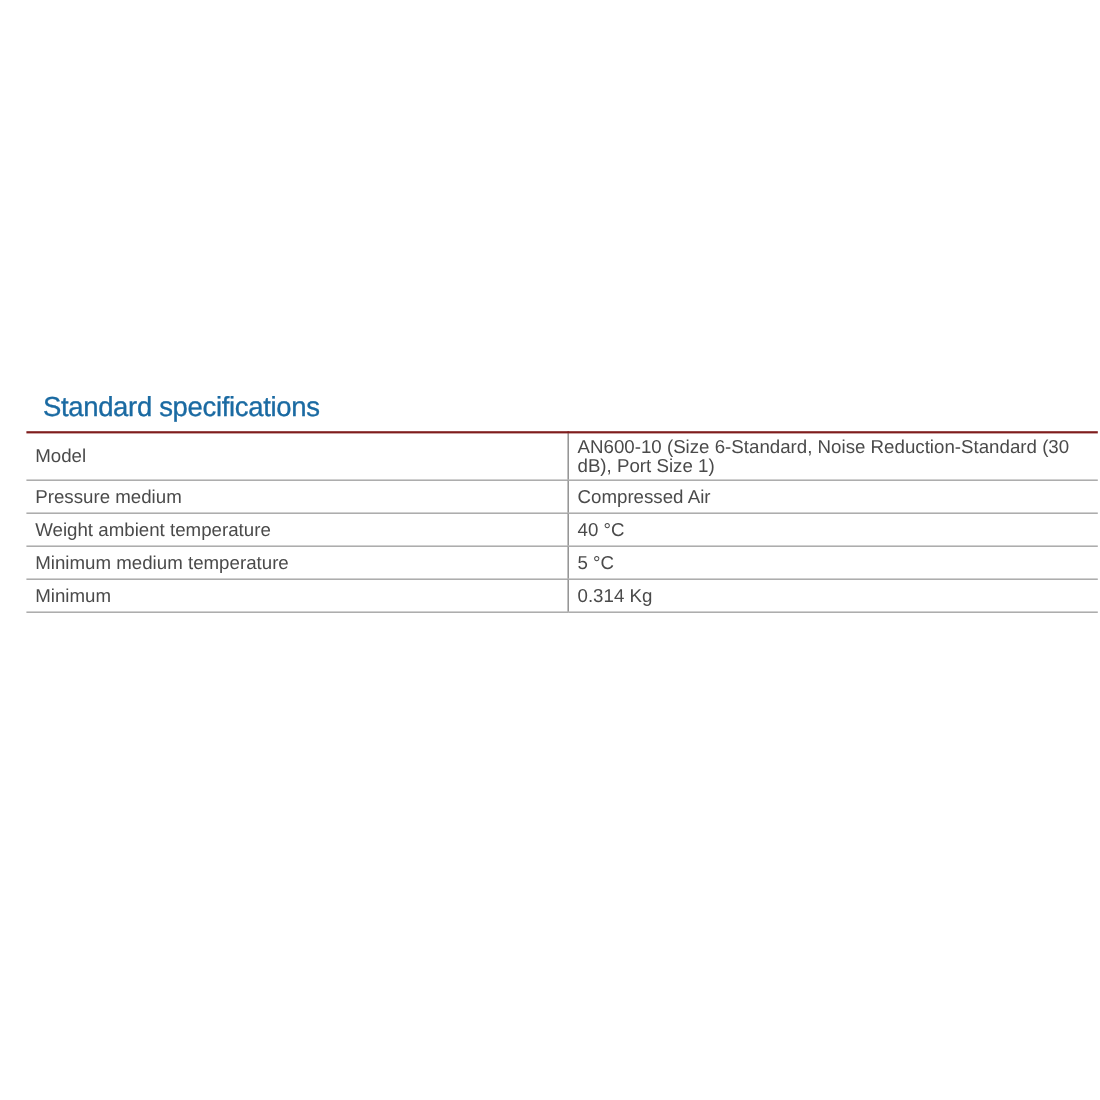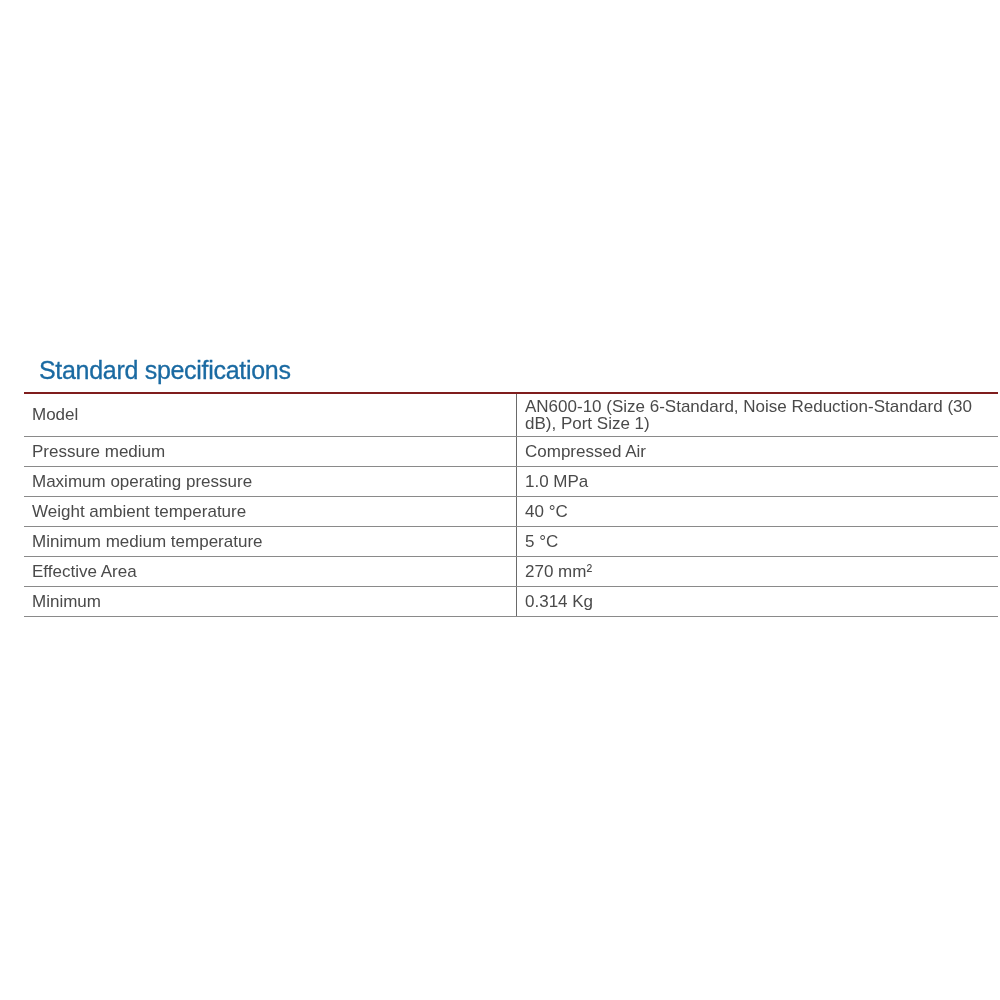--- a/index.html
+++ b/index.html
@@ -39,33 +39,25 @@
   <tbody>
     <tr class="tall">
       <td class="label">Model</td>
       <td class="value">AN600-10 (Size 6-Standard, Noise Reduction-Standard (30 dB), Port Size 1)</td>
     </tr>
     <tr>
       <td class="label">Pressure medium</td>
       <td class="value">Compressed Air</td>
     </tr>
     <tr>
-      <td class="label">Maximum operating pressure</td>
-      <td class="value">1.0 MPa</td>
-    </tr>
-    <tr>
       <td class="label">Weight ambient temperature</td>
       <td class="value">40 °C</td>
     </tr>
     <tr>
       <td class="label">Minimum medium temperature</td>
       <td class="value">5 °C</td>
-    </tr>
-    <tr>
-      <td class="label">Effective Area</td>
-      <td class="value">270 mm²</td>
     </tr>
     <tr>
       <td class="label">Minimum</td>
       <td class="value">0.314 Kg</td>
     </tr>
   </tbody>
 </table>
 
 </body></html>

